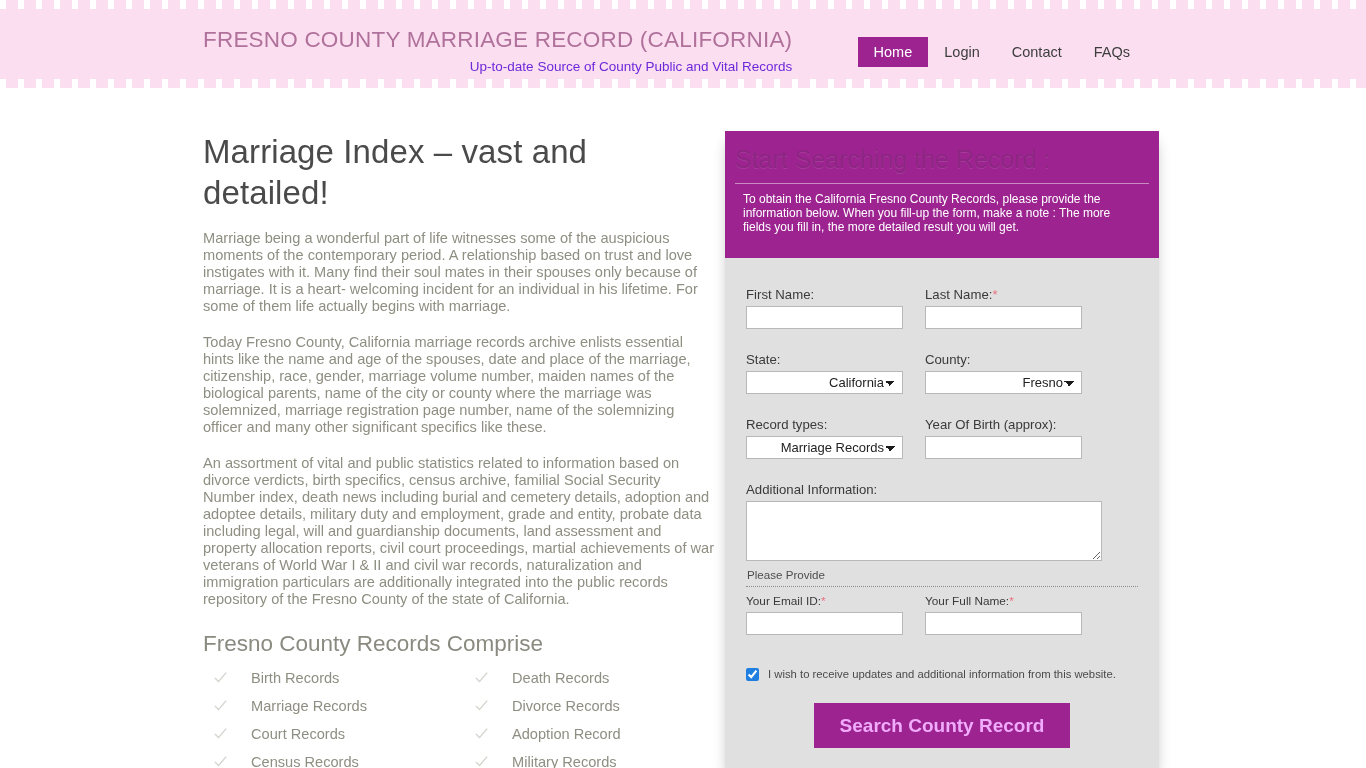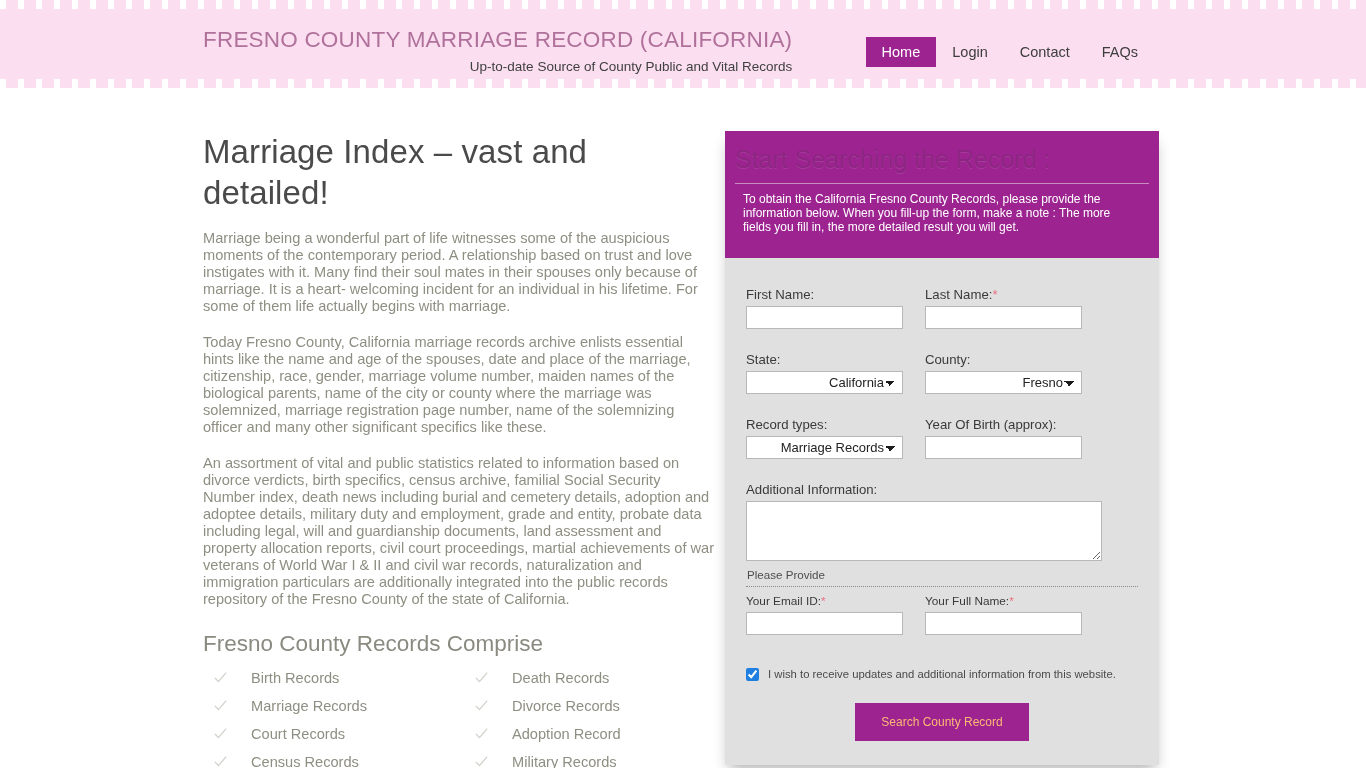--- a/index.html
+++ b/index.html
@@ -48,27 +48,27 @@
     font-weight: 400;
     color: #b0719b;
     letter-spacing: 0.2px;
     line-height: 1.1;
     margin: 0;
     white-space: nowrap;
   }
   .site-tagline {
     margin: 6px 0 0 6px;
     font-size: 13.5px;
-    color: #404040;
+    color: #6d28d9;
     white-space: nowrap;
   }
 
   .main-nav {
     position: absolute;
-    right: 212px;
+    right: 220px;
     top: 37px;
     display: flex;
     align-items: center;
     gap: 0px;
   }
   .nav-item {
     font-size: 14.5px;
     color: #3d3d3d;
     padding: 7px 16px;
     text-decoration: none;
@@ -274,27 +274,28 @@
     font-size: 11.3px;
     color: #4a4a4a;
     line-height: 13px;
   }
   .submit-wrap {
     text-align: center;
     margin-top: 22px;
   }
   .submit-btn {
     background: #9c2390;
-    color: #fdba74;
+    color: #f0abfc;
     border: 0;
     font-family: "Liberation Sans", sans-serif;
-    font-size: 12px;
+    font-size: 19px;
     padding: 13px 26px;
     cursor: pointer;
     line-height: 1;
+    font-weight: bold;
   }
 </style>
 </head>
 <body>
 
 <header class="site-header">
   <div class="perf perf-top"></div>
 
   <div class="header-inner">
     <div class="brand-block">

